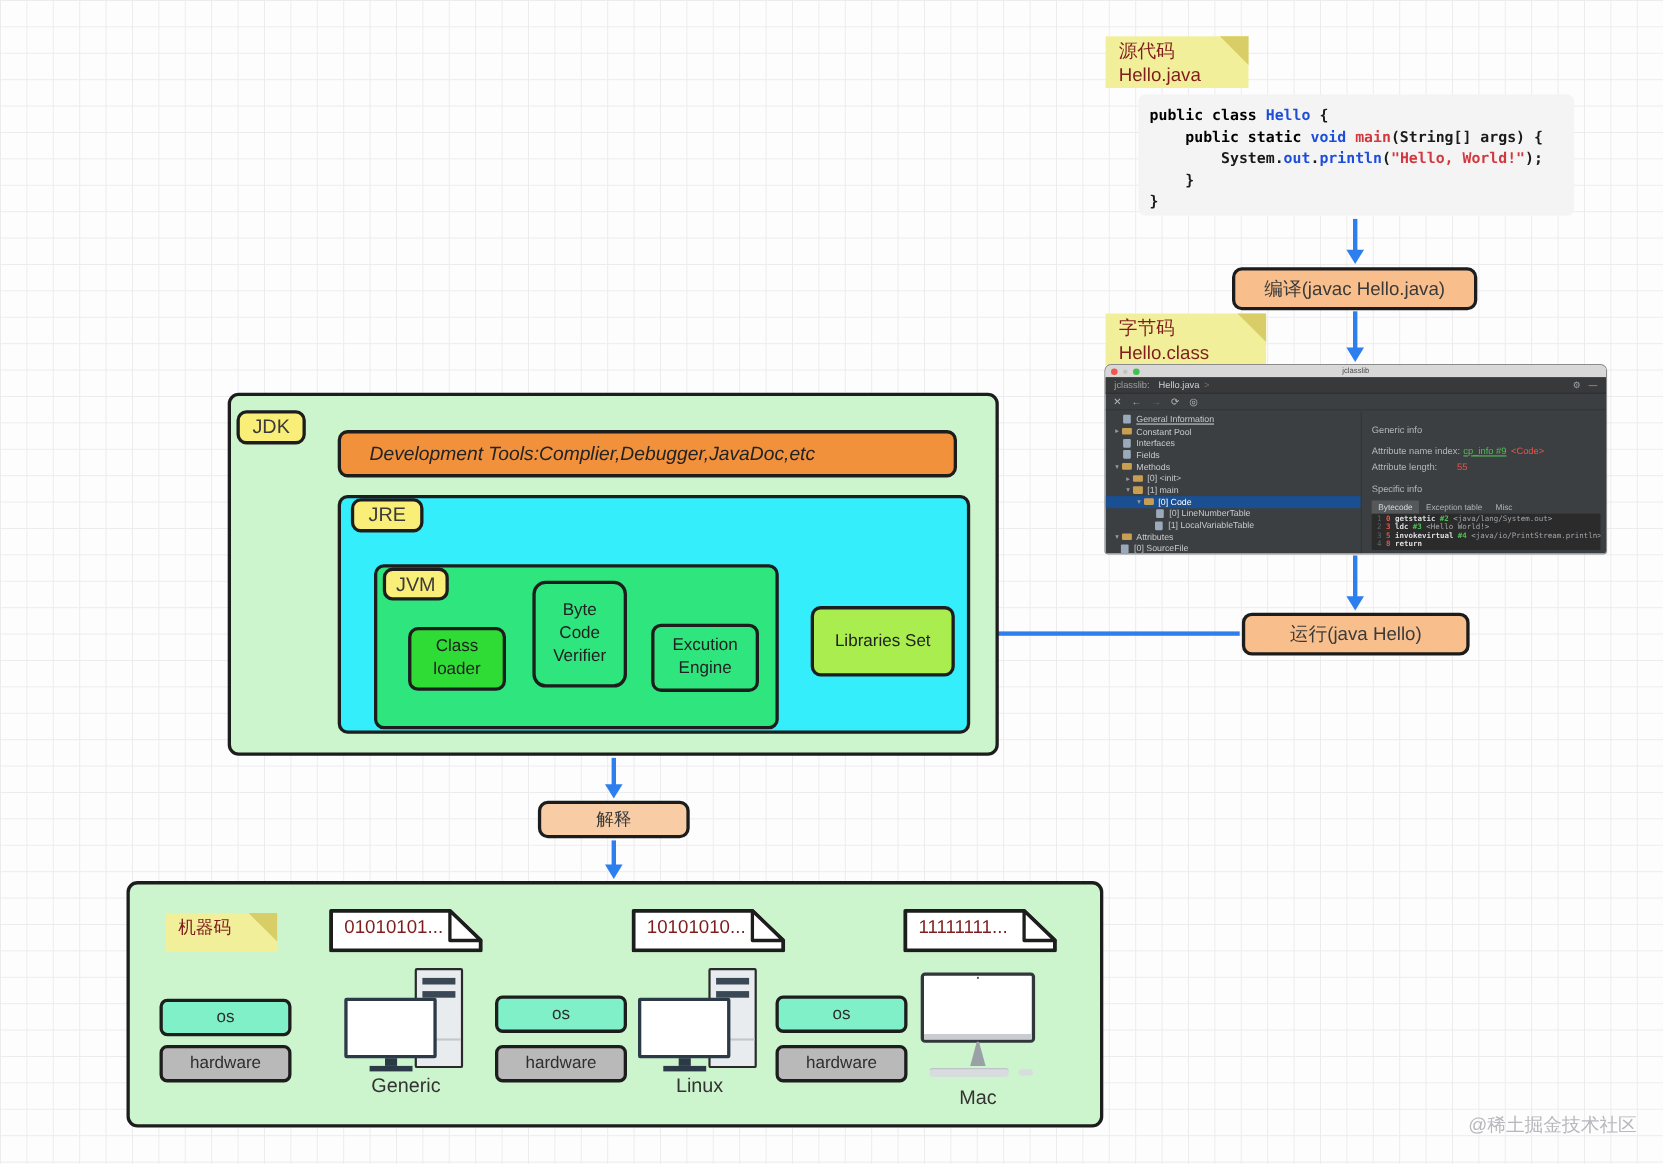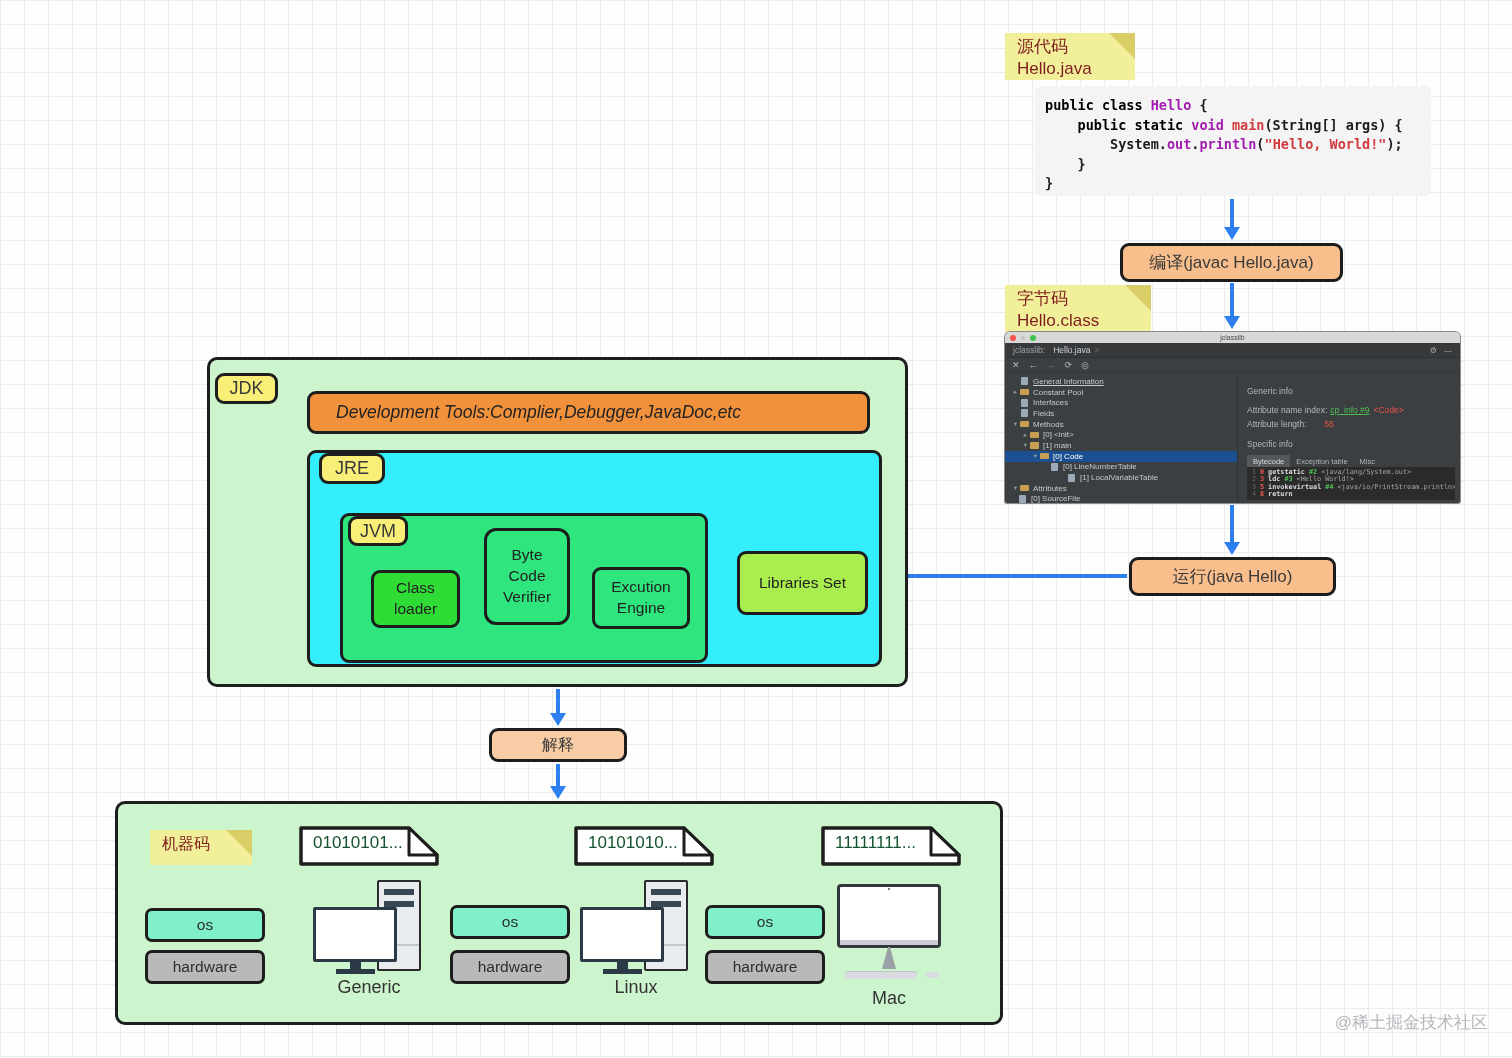--- a/index.html
+++ b/index.html
@@ -27,21 +27,21 @@
   }
 
   
   .code-block {
     position:absolute; left:1035px; top:86px; width:396px; height:110px;
     background:#f4f4f5; border-radius:6px; padding:10px 0 0 10px;
     font-family:"DejaVu Sans Mono", monospace; font-size:13.5px; font-weight:bold;
     line-height:19.5px; white-space:pre; color:#1b1b1b;
   }
   .tok-k { color:#000000; }
-  .tok-b { color:#a21caf; }
+  .tok-b { color:#1d4ed8; }
   .tok-r { color:#d2393f; }
   .tok-p { color:#1b1b1b; }
 
   
   .flow-btn {
     position:absolute; border:3px solid #1c1c1c; border-radius:9px;
     display:flex; align-items:center; justify-content:center;
     font-size:17px; color:#3a3a3a;
   }
   .btn-compile { left:1120px; top:243px; width:223px; height:39px; background:#f8bf8d; }
@@ -139,21 +139,21 @@
 
   
   .pill {
     position:absolute; border:3px solid #1d1d1d; border-radius:7px;
     display:flex; align-items:center; justify-content:center; font-size:15.5px; color:#2e2e2e;
   }
   .pill-os { background:#7ff0c8; }
   .pill-hw { background:#b9b9b9; }
   .file-doc { position:absolute; width:140px; height:40px; }
   .file-doc svg { display:block; }
-  .file-label { position:absolute; left:14px; top:7px; font-size:17px; color:#14532d; }
+  .file-label { position:absolute; left:14px; top:7px; font-size:17px; color:#7f1d1d; }
   .plat-label { position:absolute; font-size:18px; color:#333; text-align:center; }
 
   
   .pc-icon { position:absolute; width:112px; height:96px; }
   .pc-tower { position:absolute; right:4px; top:0; width:44px; height:91px; background:#e9ecef;
     border:2.5px solid #2a2a2a; border-radius:2px; }
   .pc-slot { position:absolute; left:5px; right:5px; height:6px; background:#3a4754; }
   .pc-dot { position:absolute; left:7px; top:45px; width:5px; height:5px; border-radius:50%; background:#2d6fd6; }
   .pc-tower-line { position:absolute; left:0; right:0; top:62px; height:1.5px; background:#c3c8cd; }
   .pc-monitor { position:absolute; left:0; top:27px; width:84px; height:55px; background:#fff;
@@ -264,21 +264,21 @@
           <div class="tree-row selected" style="padding-left: 26px;">
             <span class="tw">▾</span>
             <span class="ic-folder"></span>
             <span>[0] Code</span>
           </div>
           <div class="tree-row" style="padding-left: 36px;">
             <span class="tw"></span>
             <span class="ic-doc"></span>
             <span>[0] LineNumberTable</span>
           </div>
-          <div class="tree-row" style="padding-left: 53px;">
+          <div class="tree-row" style="padding-left: 35px;">
             <span class="tw"></span>
             <span class="ic-doc"></span>
             <span>[1] LocalVariableTable</span>
           </div>
           <div class="tree-row" style="padding-left: 6px;">
             <span class="tw">▾</span>
             <span class="ic-folder"></span>
             <span>Attributes</span>
           </div>
           <div class="tree-row" style="padding-left: 4px;">

